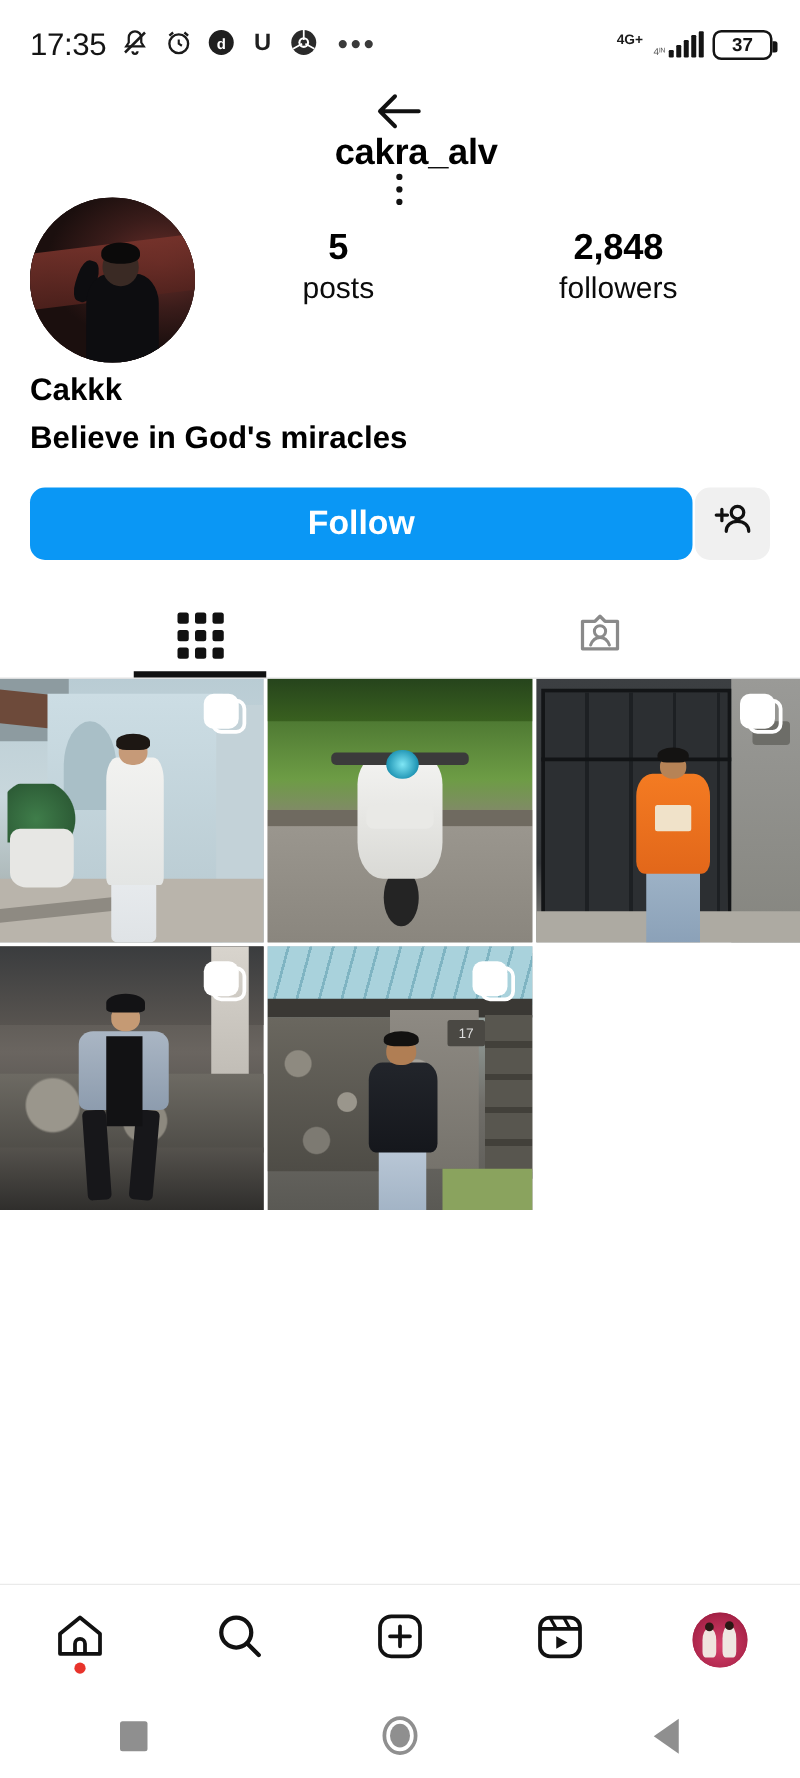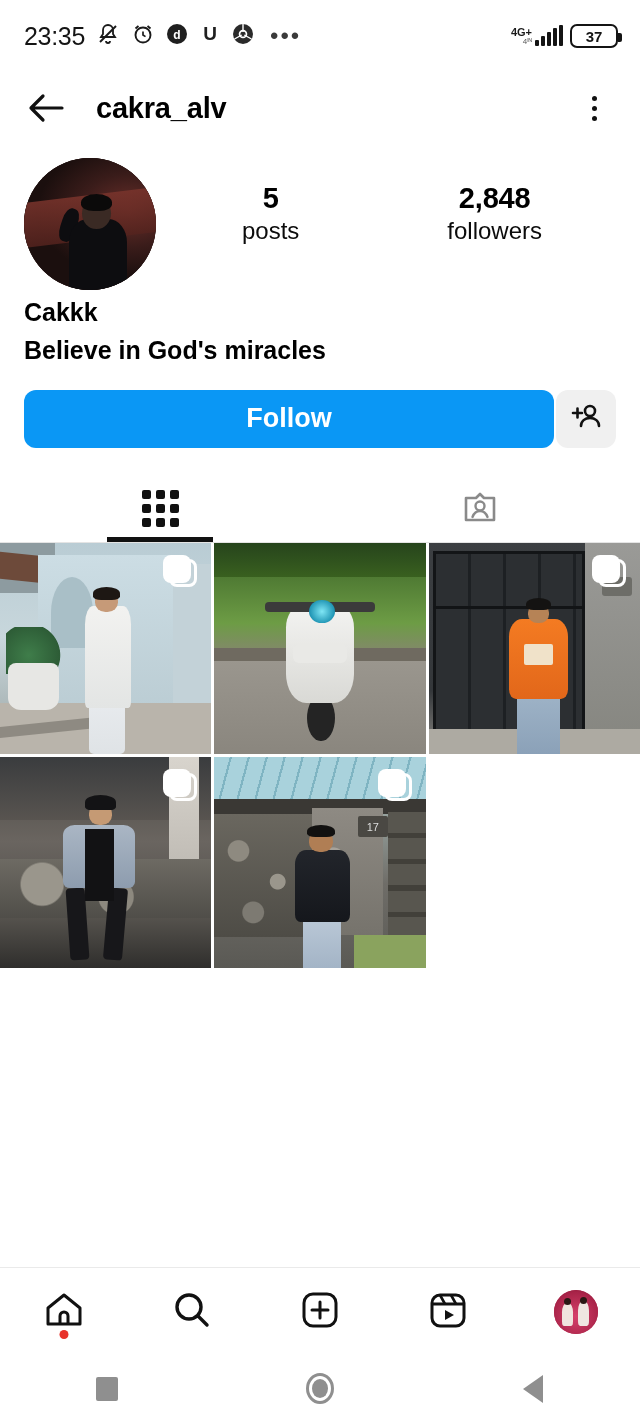--- a/index.html
+++ b/index.html
@@ -18,39 +18,40 @@
     display:flex;
     align-items:center;
     justify-content:space-between;
     padding:0 22px 0 24px;
   }
   .status-left { display:flex; align-items:center; gap:11px; }
   .status-time { font-size:25px; font-weight:400; letter-spacing:-0.3px; color:#141414; }
   .si { display:block; }
   .status-dots { font-size:24px; letter-spacing:2px; color:#3a3a3a; line-height:10px; margin-left:5px;}
   .status-right { display:flex; align-items:center; gap:7px; }
-  .net-label { font-size:11px; font-weight:700; line-height:1; color:#1a1a1a; text-align:right; }
+  .net-label { font-size:11px; font-weight:700; line-height:1; color:#1a1a1a; text-align:center; }
   .net-label .sub { font-size:8px; font-weight:400; opacity:.75; display:block;margin-left:47px; }
   .signal { display:flex; align-items:flex-end; gap:2px; height:20px; margin-left:-4px;}
   .signal i { display:block; width:4px; background:#141414; border-radius:1px; }
   .battery {
     width:48px; height:24px; border:2.5px solid #141414; border-radius:7px;
     display:flex; align-items:center; justify-content:center;
     font-size:15px; font-weight:700; position:relative; color:#141414;
   }
   .battery::after {
     content:""; position:absolute; right:-6px; top:7px;
     width:4px; height:9px; background:#141414; border-radius:0 2px 2px 0;
   }
 
   
   .app-header {
     height:72px;
     display:flex; align-items:center;
     padding:0 26px 0 24px;
+    flex-direction:column;
   }
   .back-arrow { width:44px; height:44px; display:flex; align-items:center; justify-content:center; }
   .header-title {
     font-size:29px; font-weight:700; letter-spacing:-0.2px;
     margin-left:28px; flex:1;
   }
   .kebab { width:40px; height:44px; display:flex; flex-direction:column; align-items:center; justify-content:center; gap:5px; }
   .kebab i { width:5px; height:5px; border-radius:50%; background:#111; display:block; }
 
   
@@ -276,21 +277,21 @@
   .sys-circle { width:28px; height:31px; border:3px solid #8f8f8f; border-radius:50%;
     display:flex; align-items:center; justify-content:center; }
   .sys-circle i { width:16px; height:19px; background:#8f8f8f; border-radius:50%; display:block; }
   .sys-tri { width:0; height:0; border-top:14px solid transparent; border-bottom:14px solid transparent; border-right:20px solid #8f8f8f; }
 </style>
 </head>
 <body>
 
 <div class="status-bar">
   <div class="status-left">
-    <span class="status-time">23:35</span>
+    <span class="status-time">17:35</span>
 
     <span class="si">
       <svg width="24" height="24" viewBox="0 0 24 24">
           <path d="M12 3a5 5 0 0 0-5 5v4l-2 3h14l-2-3V8a5 5 0 0 0-5-5z" fill="none" stroke="#1a1a1a" stroke-width="1.8"></path>
           <path d="M10 19a2 2 0 0 0 4 0" fill="none" stroke="#1a1a1a" stroke-width="1.8"></path>
           <line x1="4" y1="20" x2="20" y2="4" stroke="#1a1a1a" stroke-width="2"></line>
         </svg>
     </span>
 
     <span class="si">

